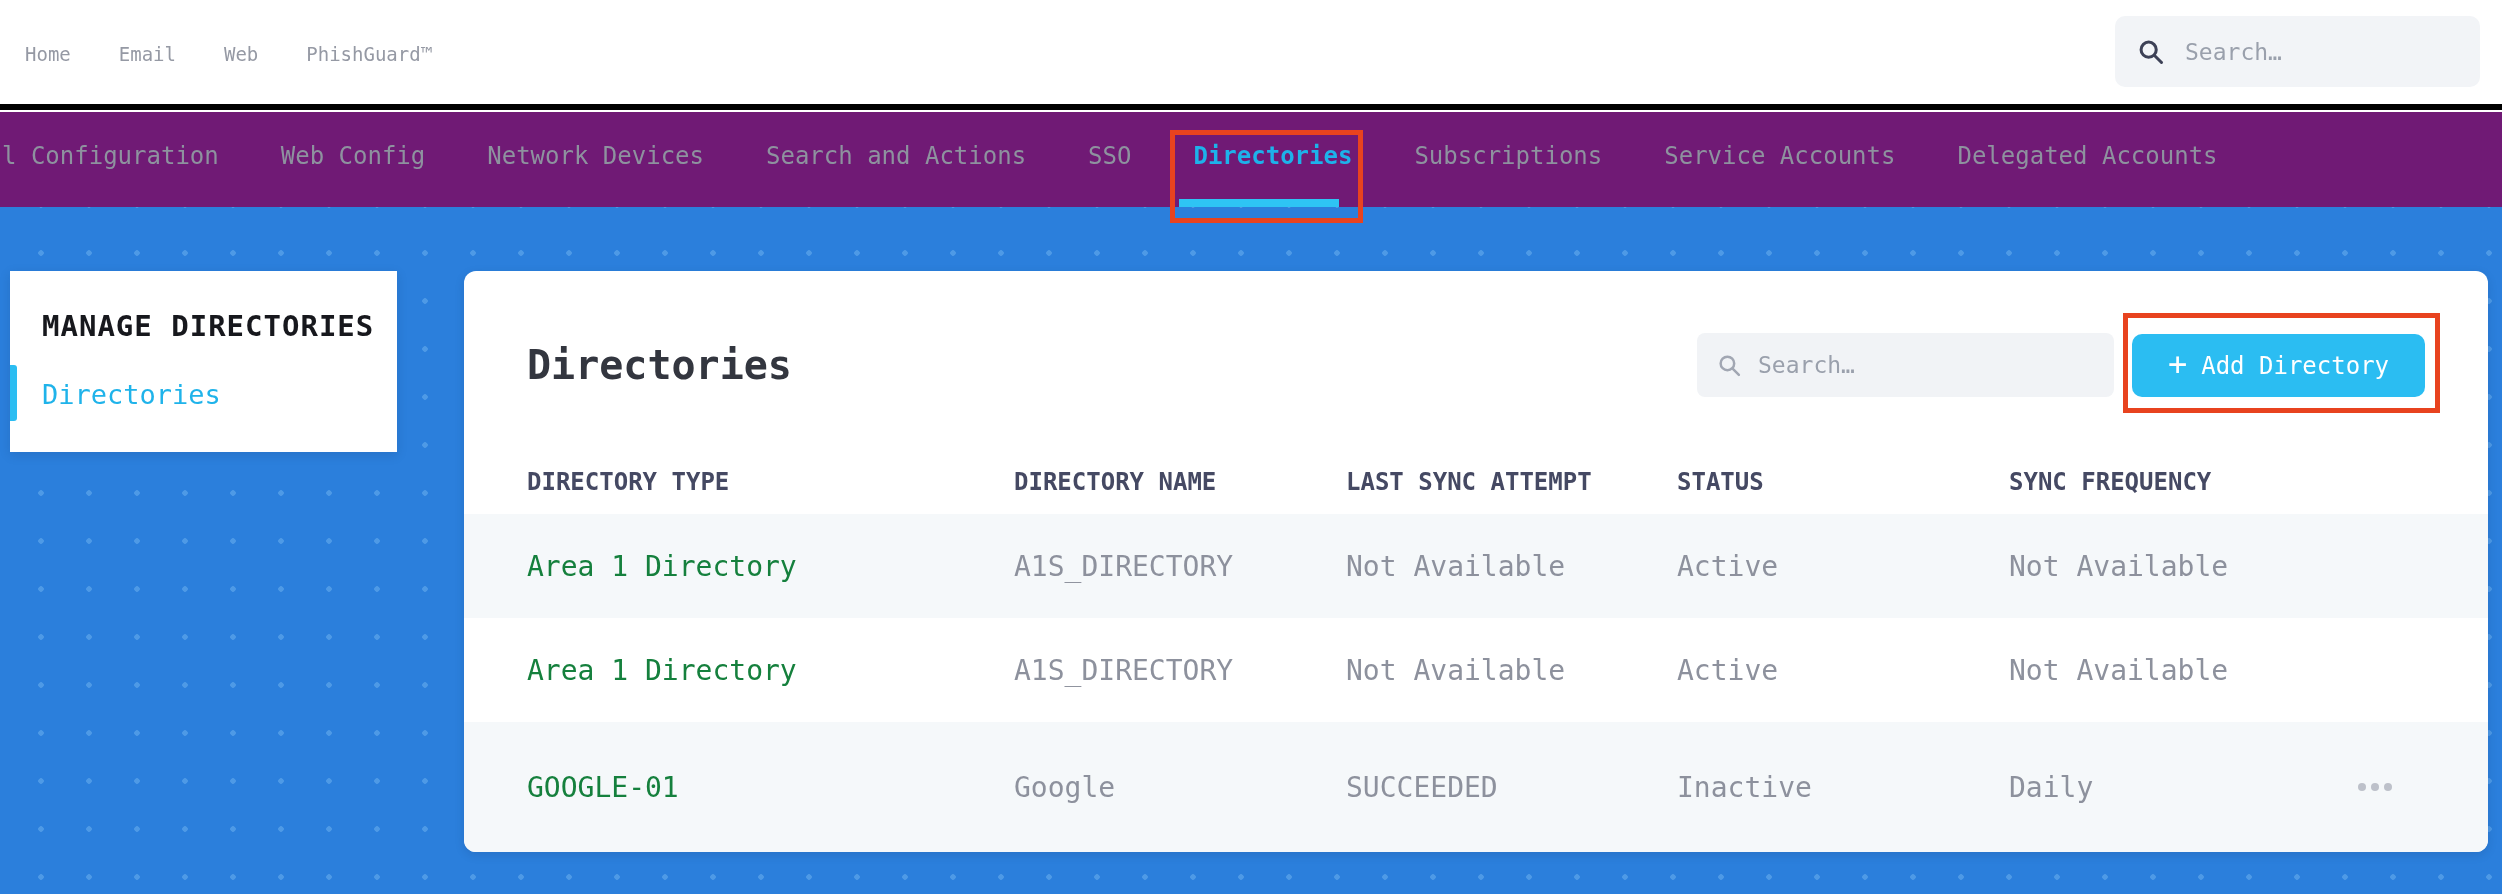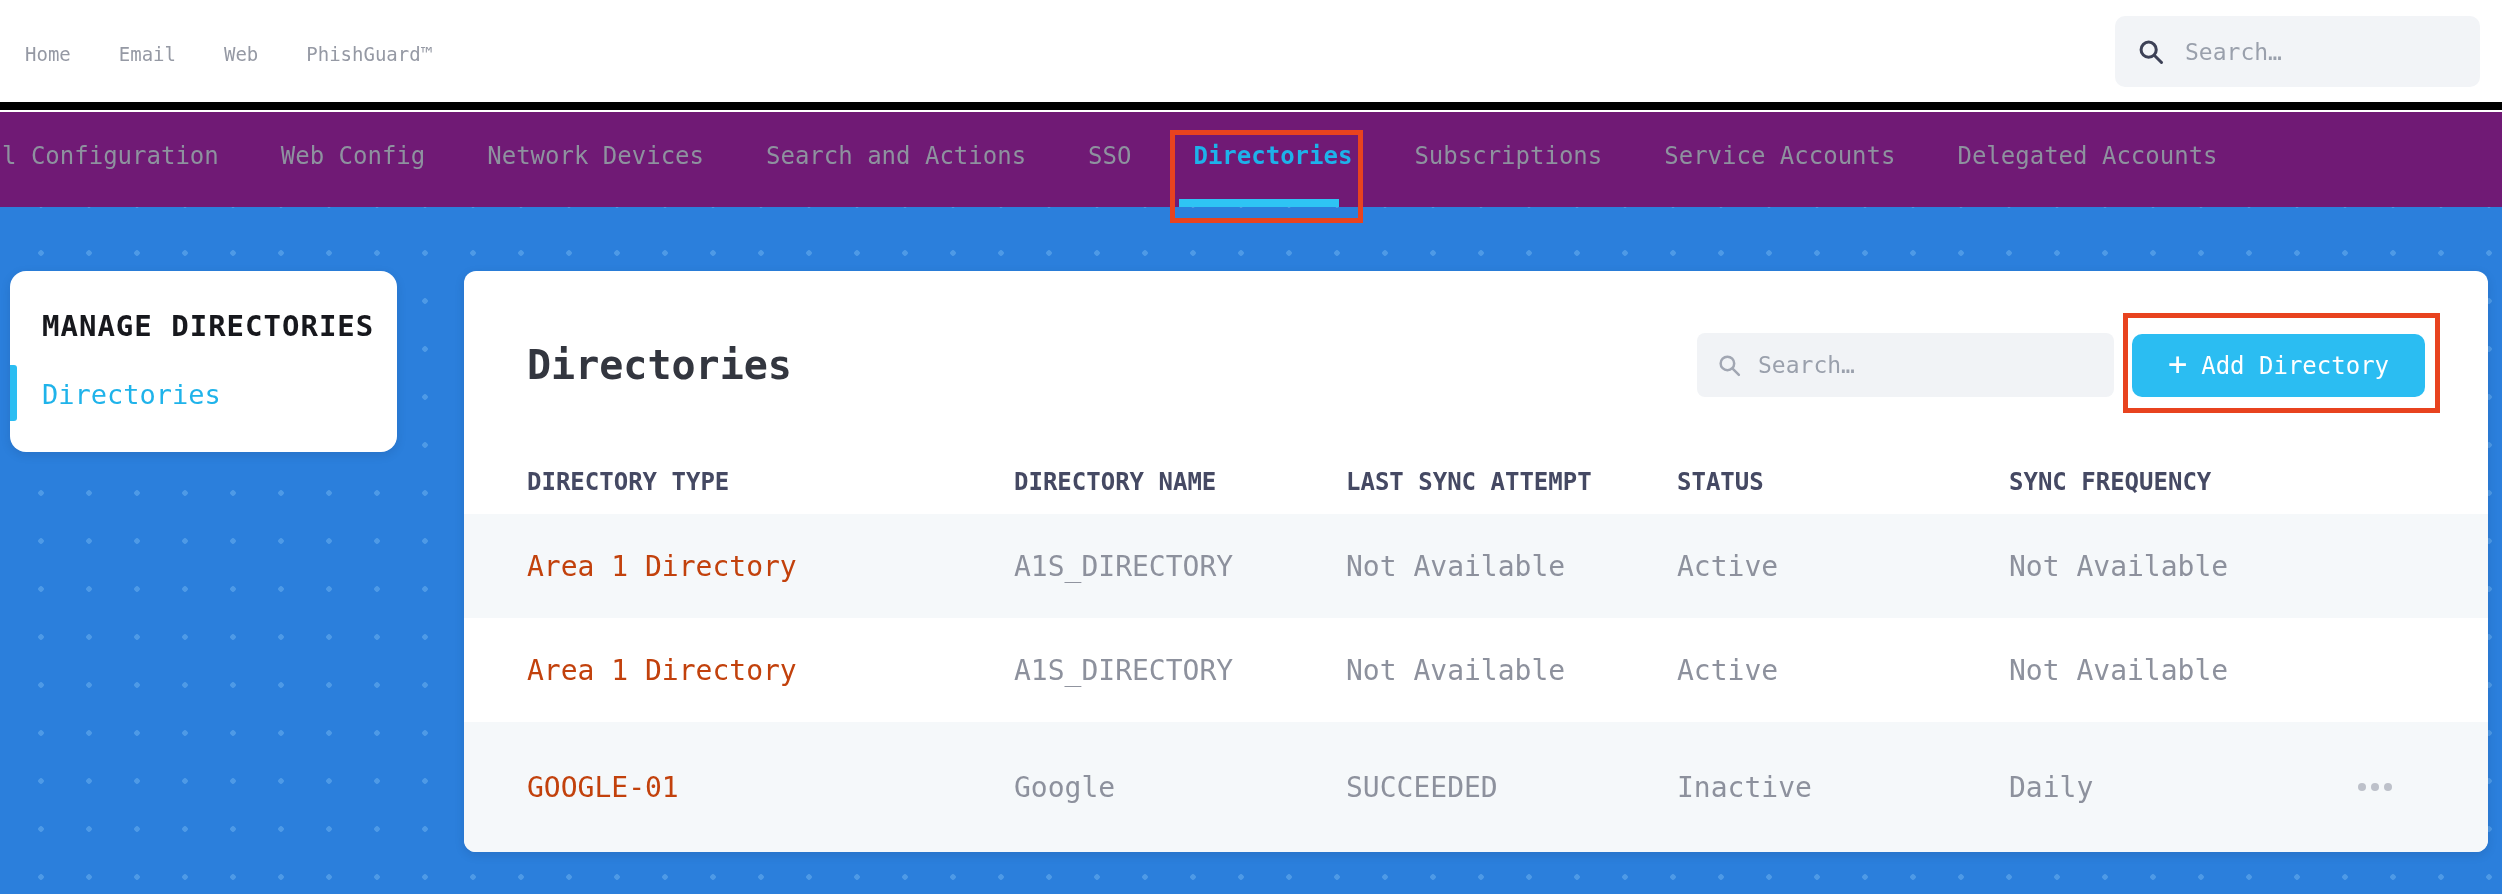--- a/index.html
+++ b/index.html
@@ -9,21 +9,21 @@
     width: 2502px;
     height: 894px;
     overflow: hidden;
     font-family: "DejaVu Sans Mono", "Liberation Mono", monospace;
     background: #ffffff;
   }
 
   
   .topbar {
     position: absolute; left: 0; top: 0; width: 2502px; height: 110px;
-    background: #ffffff; border-bottom: 8px solid #000000; z-index: 5;
+    background: #ffffff; border-bottom: 6px solid #000000; z-index: 5;
   }
   .topnav {
     position: absolute; left: 25px; top: 0; height: 108px;
     display: flex; align-items: center; gap: 48px;
   }
   .topnav .nav-item {
     font-size: 19px; color: #9599a4; cursor: pointer; white-space: nowrap;
   }
   .search-box {
     position: absolute; display: flex; align-items: center;
@@ -59,21 +59,21 @@
     position: absolute; left: 0; top: 207px; width: 2502px; height: 687px;
     background-color: #2b7fdc;
     background-image: radial-gradient(#4e9ae6 2.5px, transparent 3px);
     background-size: 48px 48px;
     background-position: 17px 22px;
   }
 
   
   .sidebar-card {
     position: absolute; left: 10px; top: 271px; width: 387px; height: 181px;
-    background: #ffffff; border-radius: 16px; z-index: 3;
+    background: #ffffff; border-radius: 0; z-index: 3;
     box-shadow: 0 3px 10px rgba(20,40,80,0.15);
   }
   .sidebar-title {
     position: absolute; left: 32px; top: 38px;
     font-size: 29px; font-weight: bold; color: #17181d; letter-spacing: 1px;
     white-space: nowrap;
   }
   .sidebar-link {
     position: absolute; left: 32px; top: 108px;
     font-size: 27px; color: #1fb3ea; cursor: pointer; white-space: nowrap;
@@ -114,21 +114,21 @@
     align-items: center;
     padding-left: 63px; padding-right: 40px;
     position: relative;
   }
   .trow.head { height: 64px; flex: none; }
   .trow.head .cell { font-size: 24px; font-weight: bold; color: #454963; white-space: nowrap; }
   .trow.data { height: 104px; flex: none; font-size: 28px; }
   .trow.data.last { flex: 1; }
   .trow.striped { background: #f5f8fa; }
   .cell { white-space: nowrap; overflow: hidden; }
-  .cell.link { color: #c2410c; cursor: pointer; }
+  .cell.link { color: #15803d; cursor: pointer; }
   .cell.muted { color: #8d919d; }
   .row-menu {
     position: absolute; right: 88px; top: 50%; transform: translateY(-50%);
     display: flex; gap: 5px; cursor: pointer; padding: 8px;
   }
   .row-menu .dot { width: 8px; height: 8px; border-radius: 50%; background: #bdc1ca; }
 
   
   .anno {
     position: absolute; border: 5px solid #e8431f; z-index: 50;

